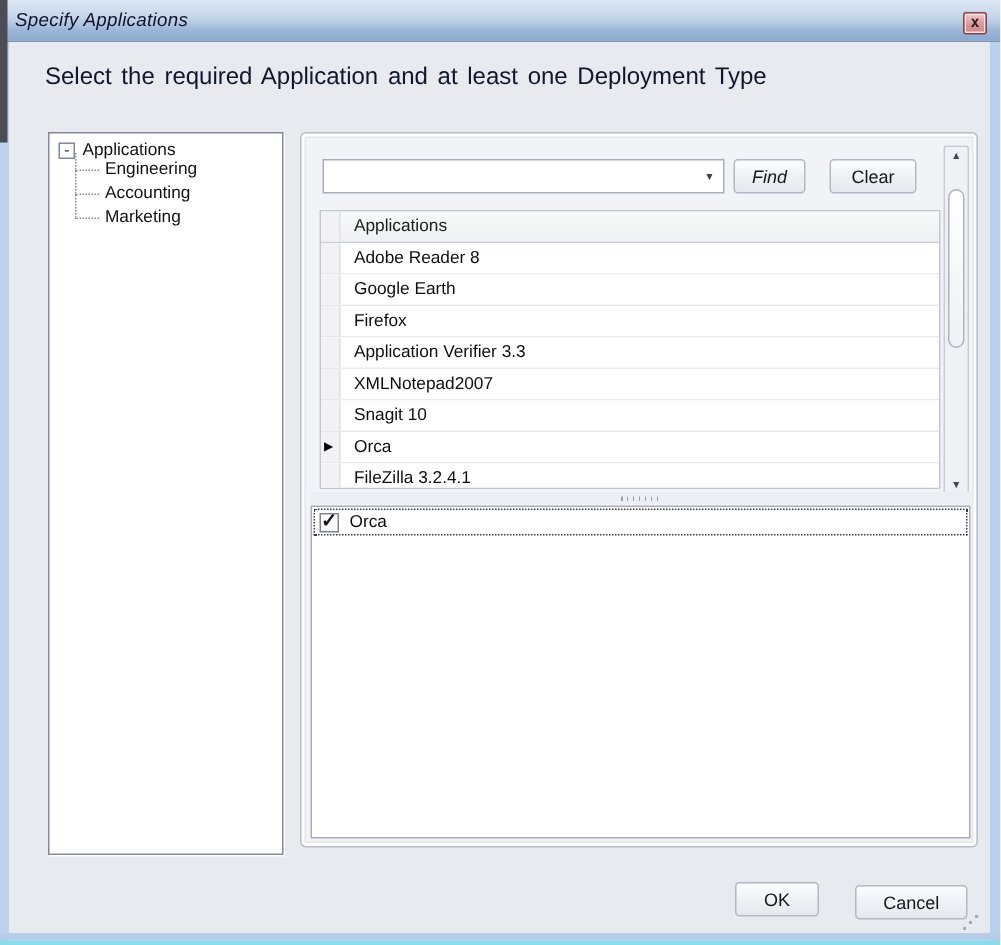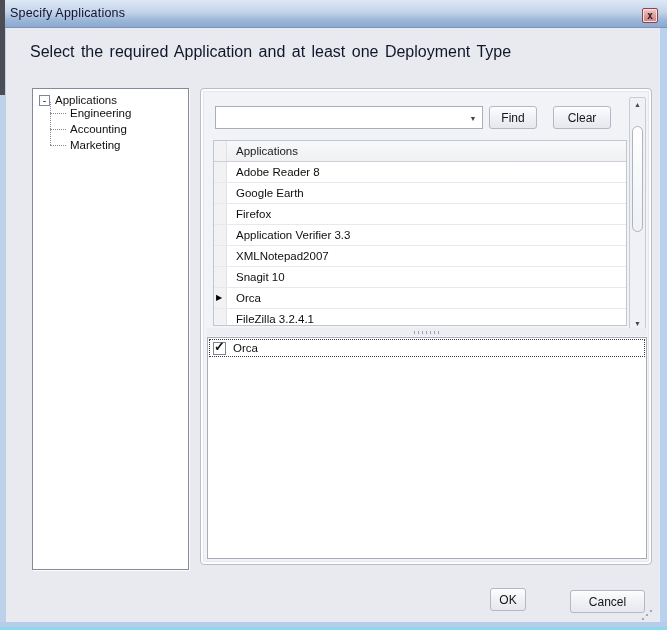--- a/index.html
+++ b/index.html
@@ -9,21 +9,21 @@
     font-family:"Liberation Sans",sans-serif;background:#e9eaef;
     -webkit-font-smoothing:antialiased;
   }
   
   .titlebar{
     position:absolute;left:0;top:0;width:667px;height:28px;
     background:linear-gradient(#dde8f5 0%,#c3d4e9 45%,#9cb6d8 75%,#8aa9cf 100%);
     border-bottom:1px solid #7d93b4;
   }
   .title{
-    position:absolute;left:10px;top:6px;font-size:12.5px;color:#11112e;letter-spacing:.2px;
+    position:absolute;left:10px;top:6px;font-size:12.5px;color:#11112e;letter-spacing:.2px;font-style:italic;
   }
   .close-btn{
     position:absolute;right:9px;top:8px;width:16px;height:15px;
     border:1px solid #8d4247;border-radius:2px;
     background:linear-gradient(#f3cdcd,#dc9d9d 50%,#cd8585);
     box-shadow:inset 0 0 0 1px #f7e3e3;
     text-align:center;cursor:pointer;
   }
   .close-btn span{
     display:block;font-size:10px;line-height:13px;font-weight:bold;color:#2f1d1d;
@@ -67,21 +67,21 @@
     background:#fff;border:1px solid #a8adbb;cursor:text;
   }
   .combo-text{position:absolute;left:5px;top:4px;font-size:12px;color:#111;}
   .combo-btn{position:absolute;right:0;top:0;width:18px;height:21px;text-align:center;cursor:pointer;}
   .arrow-glyph{font-size:7px;line-height:21px;color:#39404e;}
   .btn{
     position:absolute;height:23px;border:1px solid #b4b8c5;border-radius:3px;
     background:linear-gradient(#fcfdfe,#eef0f4 55%,#e6e8ee);
     font-family:"Liberation Sans",sans-serif;font-size:12px;color:#16161a;cursor:pointer;
   }
-  .btn-find{left:288px;top:17px;width:48px;}
+  .btn-find{left:288px;top:17px;width:48px;font-style:italic;}
   .btn-clear{left:352px;top:17px;width:58px;text-align:center;}
   
   .grid{
     position:absolute;left:12px;top:51px;width:414px;height:186px;
     background:#fff;border:1px solid #c2c6d1;overflow:hidden;font-size:11.5px;
   }
   .grid-header{display:flex;height:21px;background:linear-gradient(#f8f9fa,#eff0f3);border-bottom:1px solid #cdd0d8;}
   .grid-header .rowhead-cell{border-bottom:0;}
   .head-cell{flex:1;line-height:20px;padding-left:9px;color:#202020;}
   .grid-row{display:flex;height:21px;border-bottom:1px solid #e7e9ed;background:#fff;cursor:default;}
@@ -124,21 +124,21 @@
   }
   .checkbox{
     width:13px;height:13px;margin-left:3px;background:#fff;border:1px solid #7f8494;
     position:relative;flex:0 0 auto;
   }
   .checkbox .tick{
     position:absolute;left:0px;top:-4px;font-size:13px;font-weight:bold;color:#181818;
   }
   .check-label{margin-left:7px;font-size:11.5px;color:#0e0e0e;}
   
-  .btn-ok{left:490px;top:588px;width:36px;}
+  .btn-ok{left:490px;top:588px;width:56px;}
   .btn-cancel{left:570px;top:590px;width:75px;}
   .footer-btn{position:absolute;}
   .resize-grip{position:absolute;left:641px;top:601px;width:12px;height:12px;}
   .resize-grip::before{
     content:"";position:absolute;right:1px;bottom:1px;width:2px;height:2px;background:#a2a8b4;
     box-shadow:-4px 4px 0 #a2a8b4,-8px 8px 0 #a2a8b4, -4px 0 0 0 transparent;
   }
 </style>
 </head>
 <body>

